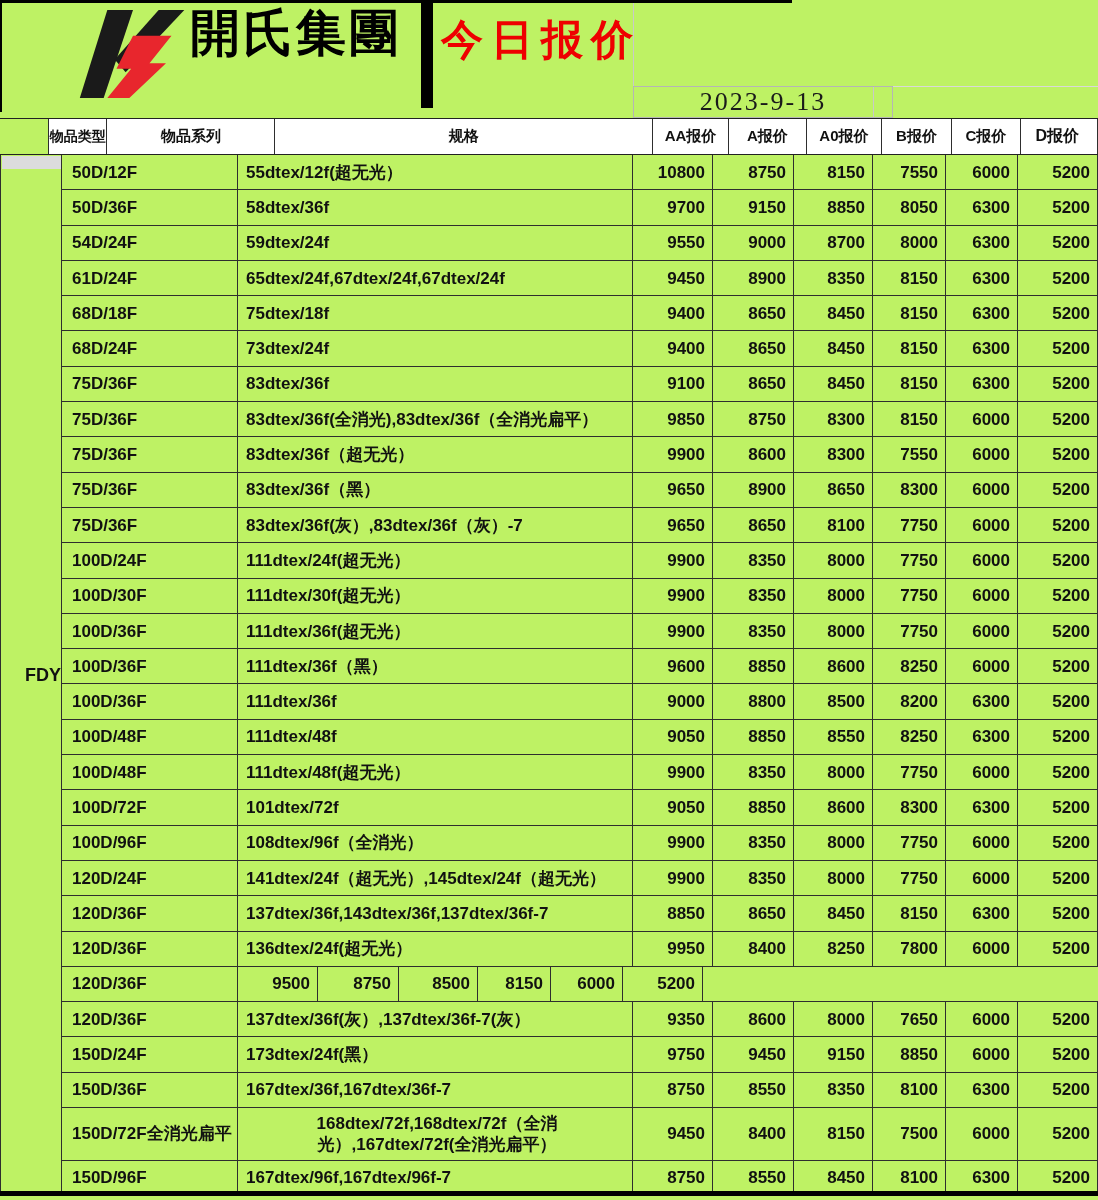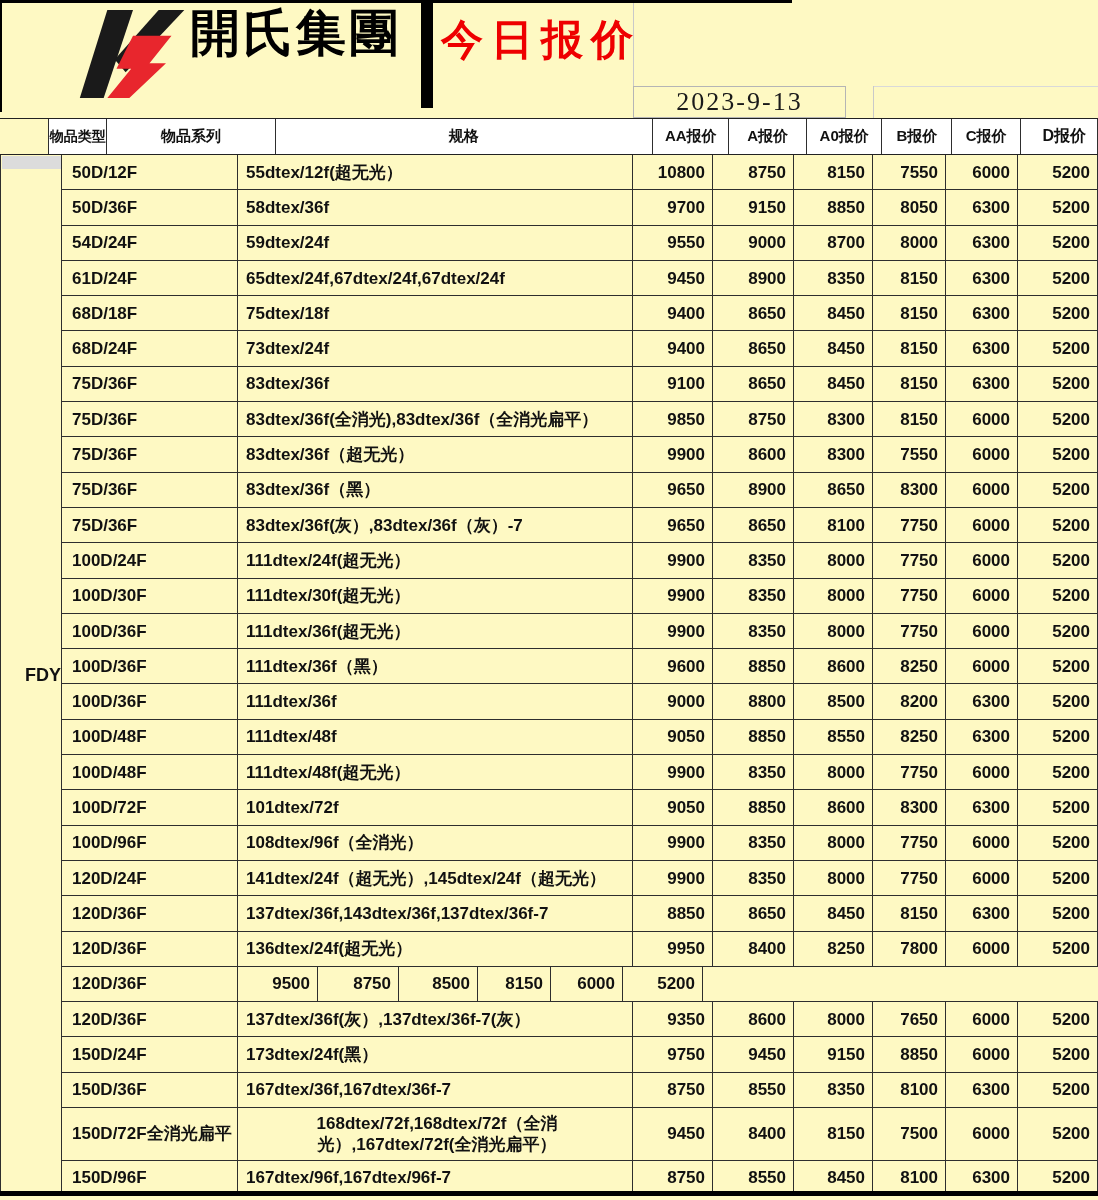--- a/index.html
+++ b/index.html
@@ -1,46 +1,46 @@
 <!DOCTYPE html>
 <html><head>
 <meta charset="utf-8">
 <style>
   html,body{margin:0;padding:0;background:#fff;}
-  .page{position:relative;width:1098px;height:1200px;background:#fef9c3;overflow:hidden;
+  .page{position:relative;width:1098px;height:1200px;background:#bef264;overflow:hidden;
         font-family:"Liberation Sans","DejaVu Sans",sans-serif;color:#111;}
 
   
   .top-rule{position:absolute;left:0;top:0;width:792px;height:3px;background:#000;}
   .left-edge{position:absolute;left:0;top:0;width:2px;height:112px;background:#000;}
   .logo-k{position:absolute;left:78px;top:4px;width:110px;height:100px;}
   .logo-cn{position:absolute;left:190px;top:0px;width:200px;height:64px;
            font-size:50px;font-weight:bold;color:#000;letter-spacing:3px;
            font-family:"Liberation Serif","DejaVu Serif",serif;white-space:nowrap;}
   .logo-en{position:absolute;left:188px;top:62px;width:210px;height:40px;
            font-size:37px;font-weight:bold;color:#000;
            font-family:"Liberation Serif","DejaVu Serif",serif;white-space:nowrap;letter-spacing:0px;}
   .divider-bar{position:absolute;left:421px;top:0;width:12px;height:108px;background:#000;}
   .page-title{position:absolute;left:441px;top:12px;width:260px;height:64px;
               font-size:42px;font-weight:bold;color:#ee0000;letter-spacing:8px;
               font-family:"Liberation Serif","DejaVu Serif",serif;white-space:nowrap;}
-  .date-cell{position:absolute;left:633px;top:86px;width:213px;height:32px;
+  .date-cell{position:absolute;left:633px;top:86px;width:260px;height:32px;
              border:1px solid #b5b5b5;box-sizing:border-box;display:flex;align-items:center;justify-content:center;
              font-family:"Liberation Serif","DejaVu Serif",serif;font-size:26px;letter-spacing:2px;color:#1a1a1a;}
   .guide-v1{position:absolute;left:633px;top:3px;width:1px;height:83px;background:#c9c9c9;}
   .guide-v2{position:absolute;left:873px;top:86px;width:1px;height:32px;background:#c9c9c9;}
   .guide-h1{position:absolute;left:874px;top:86px;width:224px;height:1px;background:#d9d9d9;}
 
   
   .qtable{position:absolute;left:0;top:118px;width:1098px;}
   .hrow{display:flex;height:37px;border-top:1px solid #222;border-bottom:1px solid #222;box-sizing:border-box;}
   .hcell{display:flex;align-items:center;justify-content:center;font-weight:bold;font-size:15px;
          border-right:1px solid #2e2e2e;box-sizing:border-box;background:#fff;}
   .hcell.first{border-left:1px solid #2e2e2e;font-size:14px;}
-  .hcell.last{justify-content:flex-end;padding-right:11px;font-size:16px;}
+  .hcell.last{justify-content:flex-end;padding-right:18px;font-size:16px;}
   .w-cat{width:62px;margin-left:48px;}.w-series{width:176px;}.w-spec{width:395px;}
   .w-p0{width:80px;}.w-p1{width:81px;}.w-p2{width:79px;}.w-p3{width:73px;}.w-p4{width:72px;}.w-p5{width:80px;}
 
   .tbody{display:flex;}
   .category-cell{width:62px;border-left:1px solid #2e2e2e;border-right:1px solid #2e2e2e;box-sizing:border-box;
                  display:flex;align-items:center;justify-content:flex-end;font-weight:bold;font-size:18px;position:relative;}
   .grey-chip{position:absolute;left:1px;top:1px;width:59px;height:13px;background:#dcdcdc;}
   .rows{display:flex;flex-direction:column;width:1036px;}
   .row{display:flex;height:35.3px;border-bottom:1px solid #2e2e2e;box-sizing:border-box;}
   .row.tall{height:52.5px;}

